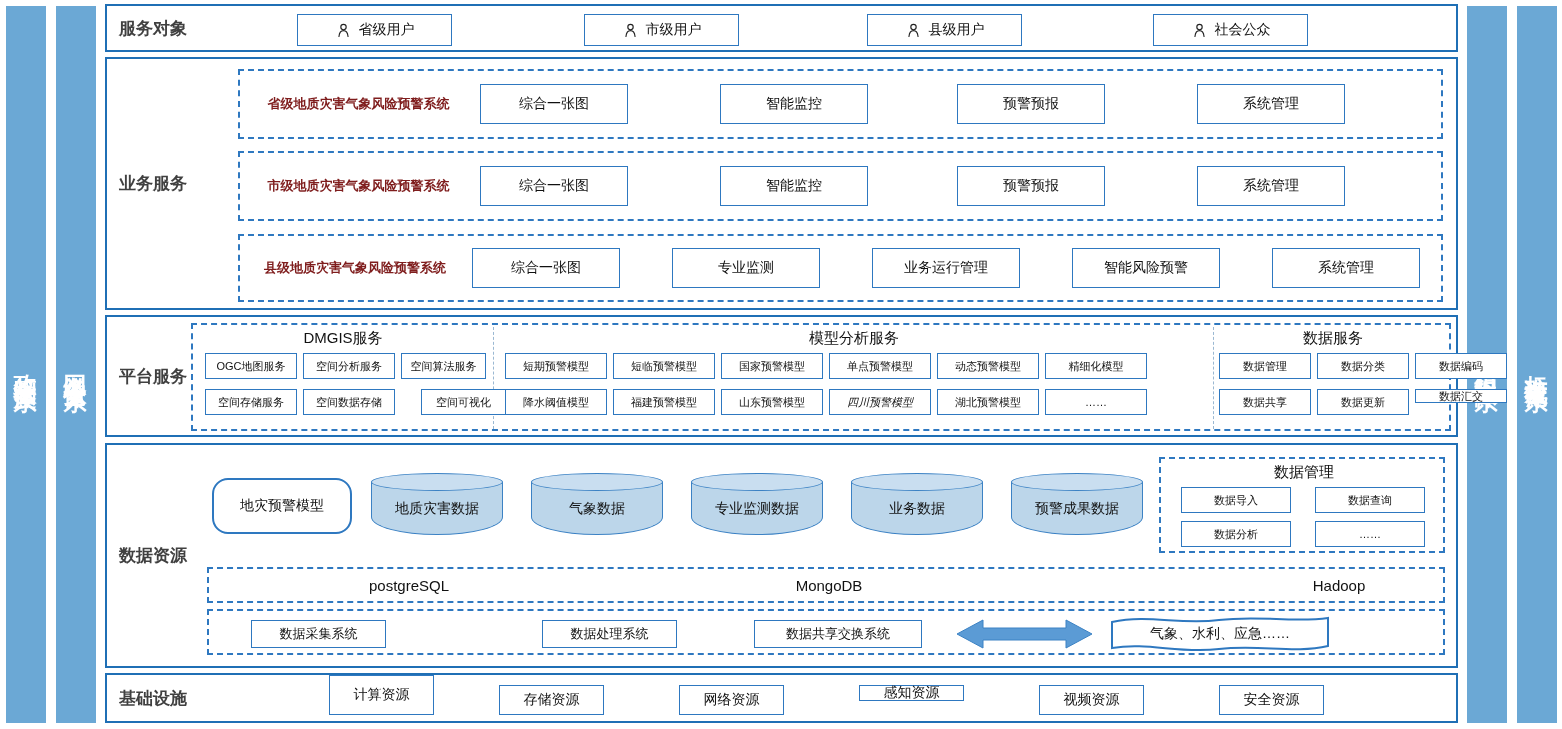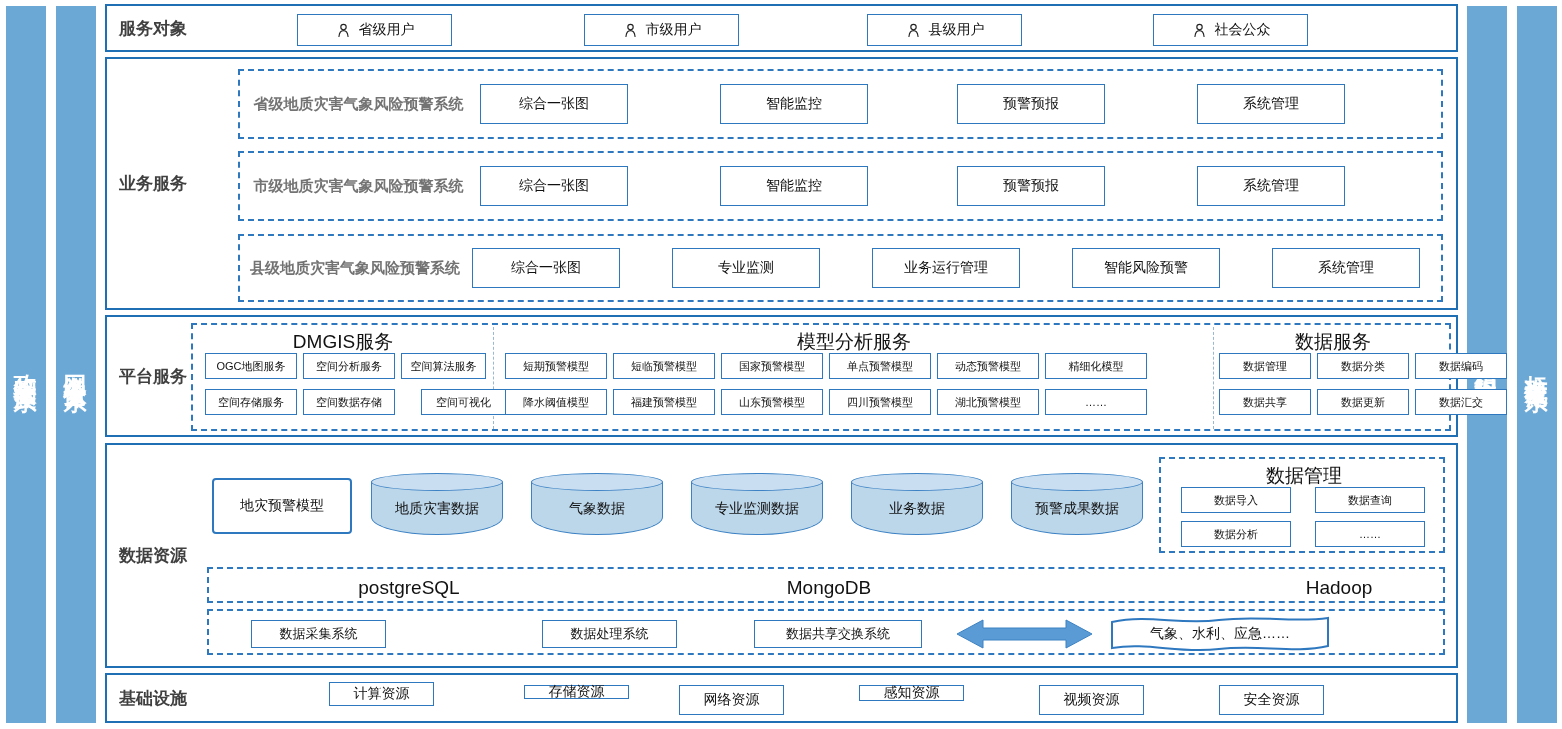--- a/index.html
+++ b/index.html
@@ -19,37 +19,37 @@
 
   
   .node{position:absolute;border:1.5px solid #2E78C0;background:#fff;box-sizing:border-box;
         display:flex;align-items:center;justify-content:center;
         font-size:14px;color:#111;text-align:center;line-height:1.1;}
   .node.sm{font-size:11px;border-width:1px;}
   .node.usr{font-size:14px;gap:7px;}
 
   
   .dgroup{position:absolute;border:2px dashed #2E78C0;box-sizing:border-box;background:transparent;}
-  .dgroup-title{position:absolute;font-size:19px;color:#111;text-align:center;}
-  .rowlabel{position:absolute;font-weight:bold;font-size:15px;color:#737373;
+  .dgroup-title{position:absolute;font-size:15px;color:#111;text-align:center;}
+  .rowlabel{position:absolute;font-weight:bold;font-size:13px;color:#7f1d1d;
             display:flex;align-items:center;justify-content:center;text-align:center;line-height:1.15;}
   .vdivider{position:absolute;border-left:1.5px dashed #9AB8D2;}
 
   
   .cyl{position:absolute;}
   .cyl .body{position:absolute;left:0;right:0;top:9px;bottom:0;
        background:#BCD6EA;border-left:1.5px solid #3C82C4;border-right:1.5px solid #3C82C4;
        border-bottom:1.5px solid #3C82C4;border-bottom-left-radius:50% 18px;border-bottom-right-radius:50% 18px;}
   .cyl .top{position:absolute;left:0;right:0;top:0;height:18px;
        background:#C9DEF0;border:1.5px solid #3C82C4;border-radius:50%;box-sizing:border-box;}
   .cyl .cap-txt{position:absolute;left:0;right:0;top:9px;bottom:0;
        display:flex;align-items:center;justify-content:center;font-size:14px;color:#111;text-align:center;}
 
   
-  .rrect{position:absolute;border:2px solid #2E78C0;border-radius:4px;background:#fff;
+  .rrect{position:absolute;border:2px solid #2E78C0;border-radius:16px;background:#fff;
          display:flex;align-items:center;justify-content:center;font-size:14px;color:#111;box-sizing:border-box;}
 
   
   .wavydoc{position:absolute;}
   .wavydoc .txt{position:absolute;left:0;right:0;top:0;bottom:0;
         display:flex;align-items:center;justify-content:center;font-size:14px;color:#111;}
 
   .arrow2{position:absolute;}
   .pill-text{white-space:nowrap;}
 </style>
@@ -156,31 +156,31 @@
       <div class="dgroup-title" style="left:305px;top:4px;width:712px;">模型分析服务</div>
       <div class="node sm" style="left:312px;top:28px;width:102px;height:26px;">短期预警模型</div>
       <div class="node sm" style="left:420px;top:28px;width:102px;height:26px;">短临预警模型</div>
       <div class="node sm" style="left:528px;top:28px;width:102px;height:26px;">国家预警模型</div>
       <div class="node sm" style="left:636px;top:28px;width:102px;height:26px;">单点预警模型</div>
       <div class="node sm" style="left:744px;top:28px;width:102px;height:26px;">动态预警模型</div>
       <div class="node sm" style="left:852px;top:28px;width:102px;height:26px;">精细化模型</div>
       <div class="node sm" style="left:312px;top:64px;width:102px;height:26px;">降水阈值模型</div>
       <div class="node sm" style="left:420px;top:64px;width:102px;height:26px;">福建预警模型</div>
       <div class="node sm" style="left:528px;top:64px;width:102px;height:26px;">山东预警模型</div>
-      <div class="node sm" style="left:636px;top:64px;width:102px;height:26px;">四川预警模型</div>
+      <div class="node sm" style="left:636px;top:64px;width:102px;height:26px;font-style:italic;">四川预警模型</div>
       <div class="node sm" style="left:744px;top:64px;width:102px;height:26px;">湖北预警模型</div>
       <div class="node sm" style="left:852px;top:64px;width:102px;height:26px;">……</div>
 
       <div class="dgroup-title" style="left:1022px;top:4px;width:236px;">数据服务</div>
       <div class="node sm" style="left:1026px;top:28px;width:92px;height:26px;">数据管理</div>
       <div class="node sm" style="left:1124px;top:28px;width:92px;height:26px;">数据分类</div>
       <div class="node sm" style="left:1222px;top:28px;width:92px;height:26px;">数据编码</div>
       <div class="node sm" style="left:1026px;top:64px;width:92px;height:26px;">数据共享</div>
       <div class="node sm" style="left:1124px;top:64px;width:92px;height:26px;">数据更新</div>
-      <div class="node sm" style="left:1222px;top:64px;width:92px;height:26px;">数据汇交</div>
+      <div class="node sm" style="left:1222px;top:64px;width:92px;height:14px;">数据汇交</div>
     </div>
   </div>
 
   <div class="section" style="left:105px;top:443px;width:1353px;height:225px;">
     <div class="sec-label" style="left:12px;top:0;height:221px;">数据资源</div>
 
     <div class="rrect" style="left:105px;top:33px;width:140px;height:56px;">地灾预警模型</div>
 
     <div class="cyl" style="left:264px;top:28px;width:132px;height:62px;">
       <div class="body"></div>
@@ -237,21 +237,21 @@
         <svg width="222" height="40" viewBox="0 0 222 40" preserveAspectRatio="none">
           <path d="M3,8 C40,0 70,11 110,6 C150,1 185,9 219,4 L219,32 C185,40 150,30 110,35 C70,40 40,28 3,34 Z" fill="#ffffff" stroke="#2E78C0" stroke-width="2"></path>
         </svg>
         <div class="txt">气象、水利、应急……</div>
       </div>
     </div>
   </div>
 
   <div class="section" style="left:105px;top:673px;width:1353px;height:50px;">
     <div class="sec-label" style="left:12px;top:0;height:46px;">基础设施</div>
-    <div class="node" style="left:222px;top:7px;width:105px;height:24px;">计算资源</div>
-    <div class="node" style="left:392px;top:10px;width:105px;height:14px;margin-left:25px;">存储资源</div>
+    <div class="node" style="left:222px;top:0;width:105px;height:40px;">计算资源</div>
+    <div class="node" style="left:392px;top:10px;width:105px;height:30px;">存储资源</div>
     <div class="node" style="left:572px;top:10px;width:105px;height:30px;">网络资源</div>
     <div class="node" style="left:752px;top:10px;width:105px;height:16px;">感知资源</div>
     <div class="node" style="left:932px;top:10px;width:105px;height:30px;">视频资源</div>
     <div class="node" style="left:1112px;top:10px;width:105px;height:30px;">安全资源</div>
   </div>
 
 </div>
 
 </body></html>

